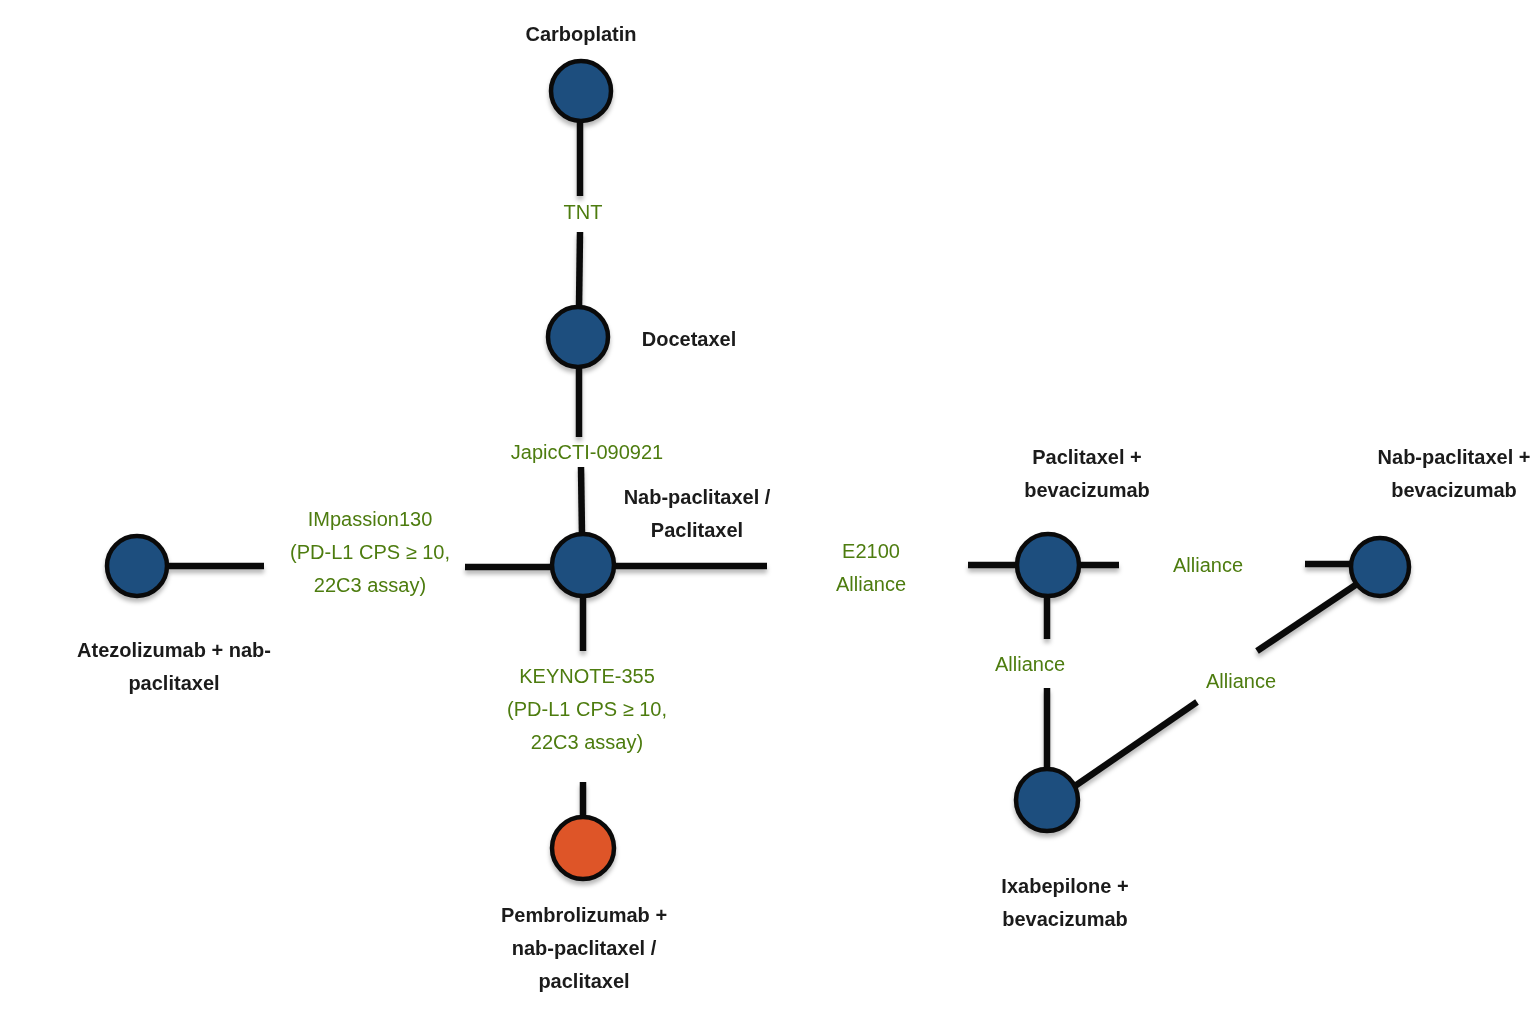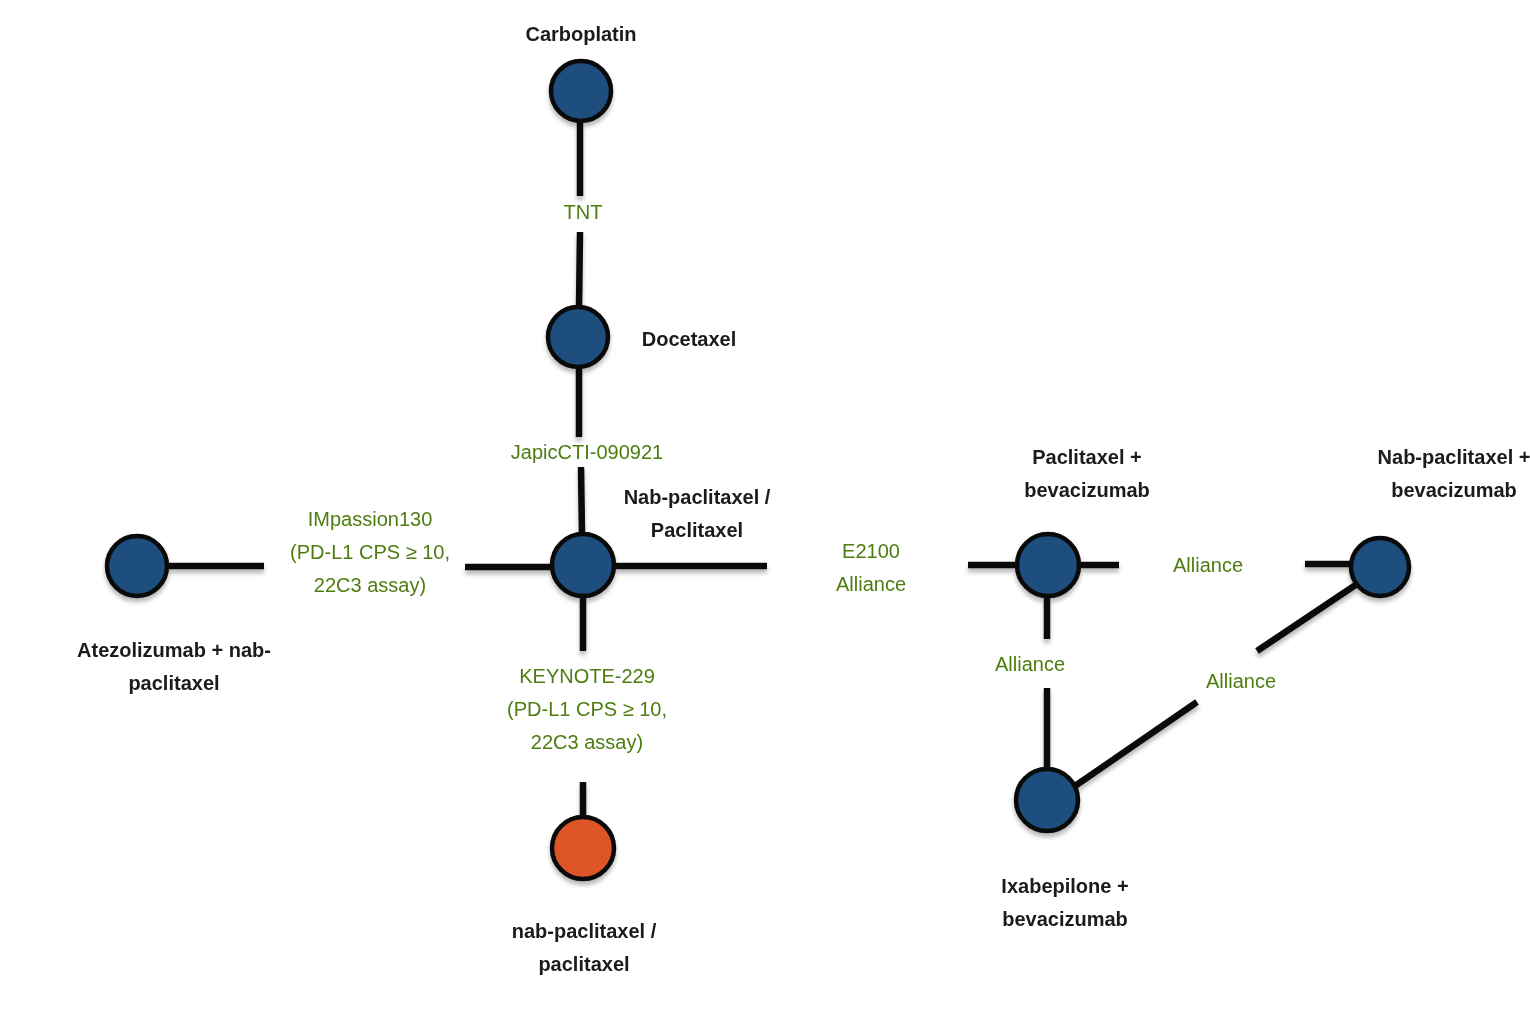--- a/index.html
+++ b/index.html
@@ -84,20 +84,21 @@
       </div>
       <div class="lbl node-lbl" style="left: 697px; top: 514px;">
         <div>Nab-paclitaxel /</div>
         <div>Paclitaxel</div>
       </div>
       <div class="lbl node-lbl" style="left: 140px; top: 667px; margin-left: 34px;">
         <div>Atezolizumab + nab-</div>
         <div>paclitaxel</div>
       </div>
       <div class="lbl node-lbl" style="left: 584px; top: 948px;">
+        <div>Pembrolizumab +</div>
         <div>nab-paclitaxel /</div>
         <div>paclitaxel</div>
       </div>
       <div class="lbl node-lbl" style="left: 1048px; top: 474px; margin-left: 39px;">
         <div>Paclitaxel +</div>
         <div>bevacizumab</div>
       </div>
       <div class="lbl node-lbl" style="left: 1417px; top: 474px; margin-left: 37px;">
         <div>Nab-paclitaxel +</div>
         <div>bevacizumab</div>
@@ -111,21 +112,21 @@
       </div>
       <div class="lbl edge-lbl" style="left: 587px; top: 452px;">
         <div>JapicCTI-090921</div>
       </div>
       <div class="lbl edge-lbl" style="left: 370px; top: 552px; text-align: center;">
         <div>IMpassion130</div>
         <div>(PD-L1 CPS ≥ 10,</div>
         <div>22C3 assay)</div>
       </div>
       <div class="lbl edge-lbl" style="left: 587px; top: 709px;">
-        <div>KEYNOTE-229</div>
+        <div>KEYNOTE-355</div>
         <div>(PD-L1 CPS ≥ 10,</div>
         <div>22C3 assay)</div>
       </div>
       <div class="lbl edge-lbl" style="left: 871px; top: 568px; text-align: center;">
         <div>E2100</div>
         <div>Alliance</div>
       </div>
       <div class="lbl edge-lbl" style="left: 1208px; top: 565px;">
         <div>Alliance</div>
       </div>

